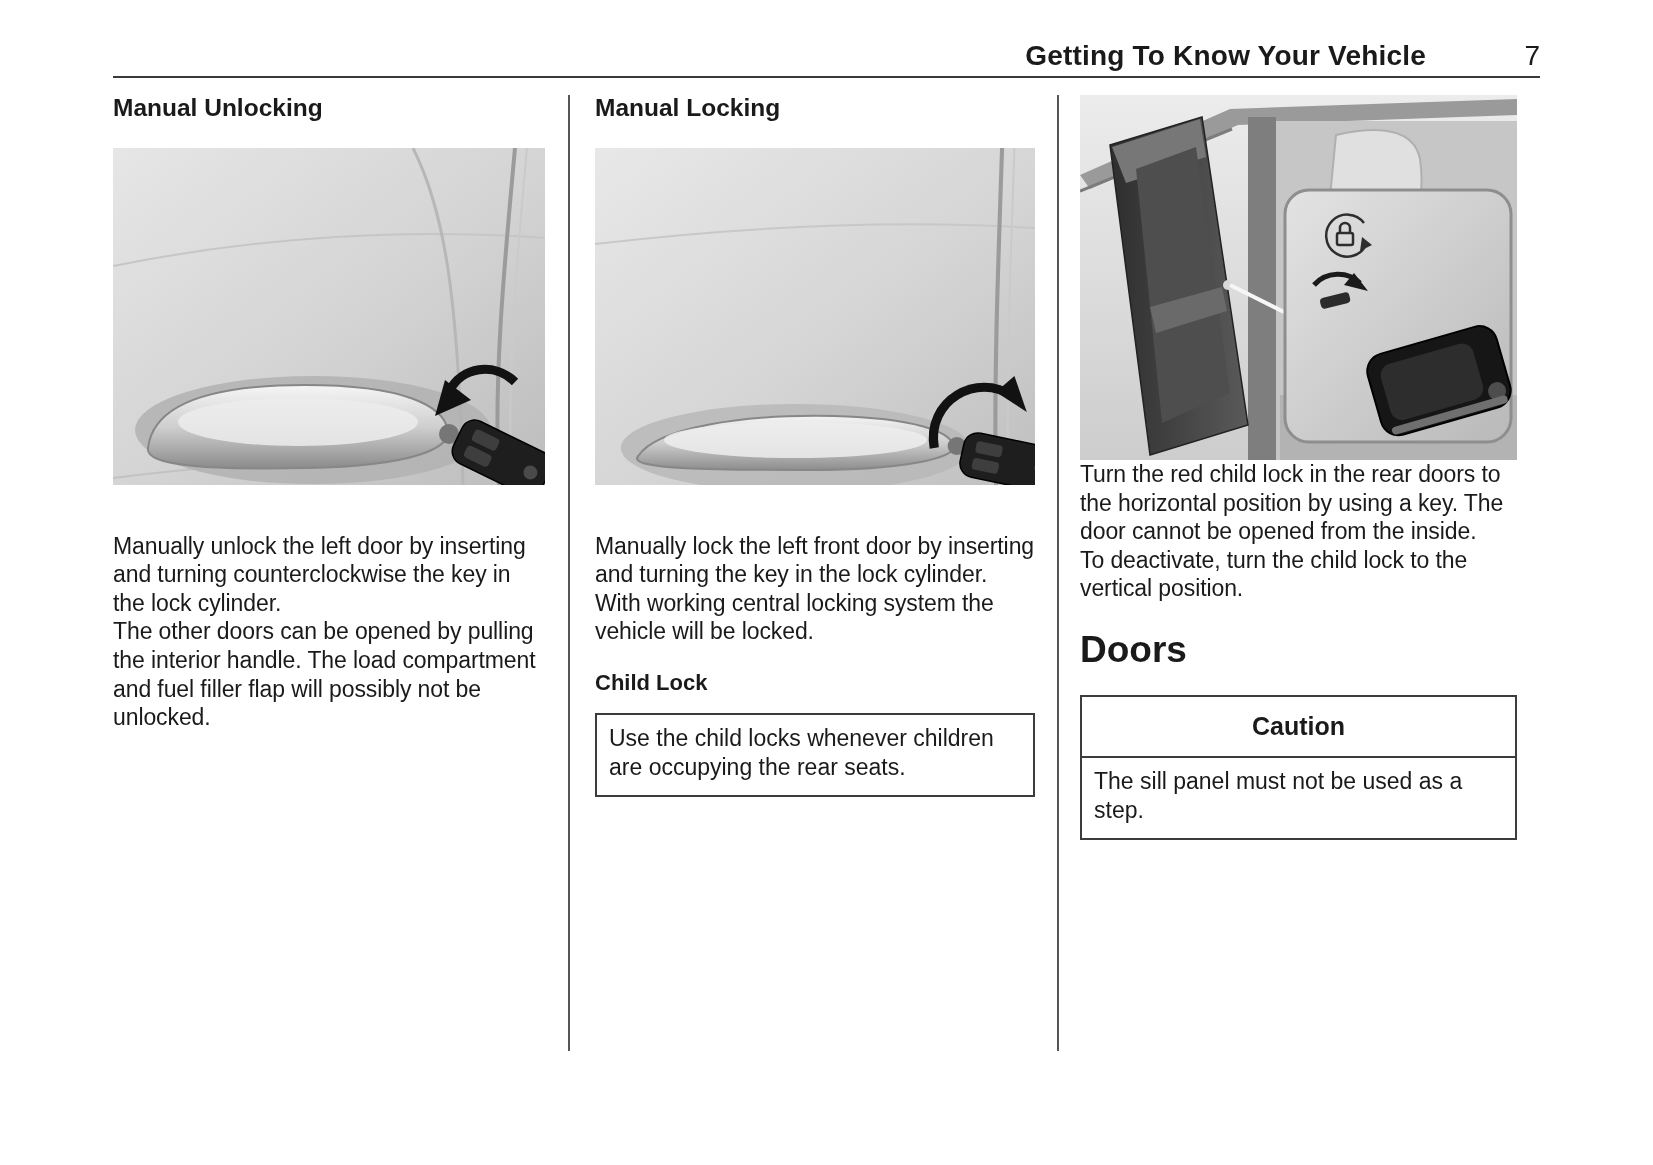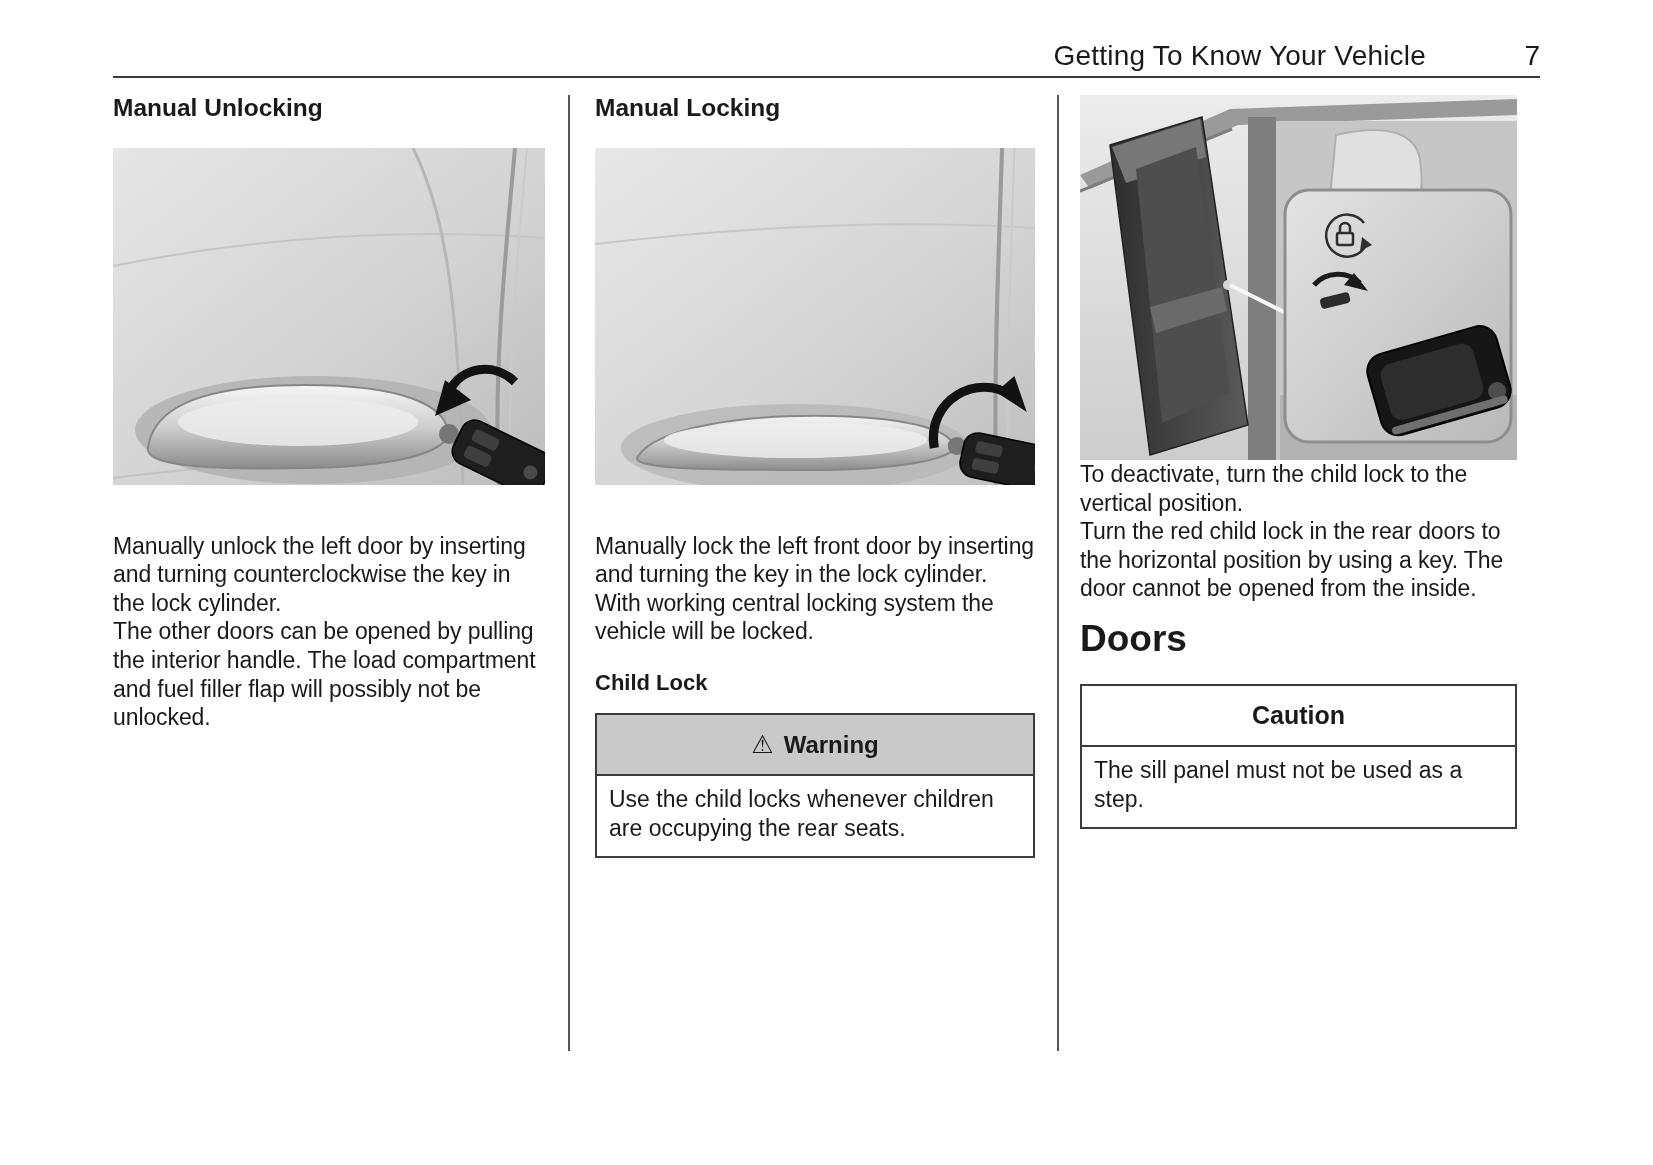--- a/index.html
+++ b/index.html
@@ -5,21 +5,21 @@
   html,body{margin:0;padding:0;}
   body{
     width:1653px;height:1165px;background:#ffffff;position:relative;
     font-family:"Liberation Sans", sans-serif;color:#1a1a1a;
     -webkit-font-smoothing:antialiased;overflow:hidden;
   }
   .header-row{
     position:absolute;top:40px;left:113px;width:1427px;
     display:flex;justify-content:flex-end;align-items:baseline;
   }
-  .chapter-title{font-size:28px;font-weight:normal;letter-spacing:.2px;}
+  .chapter-title{font-size:28px;font-weight:bold;letter-spacing:.2px;}
   .page-number{font-size:28px;margin-left:86px;min-width:28px;text-align:right;}
   .header-rule{position:absolute;top:76px;left:113px;width:1427px;border-top:2px solid #3a3a3a;}
 
   .col{position:absolute;top:95px;}
   .col1{left:113px;width:432px;}
   .col2{left:595px;width:440px;}
   .col3{left:1080px;width:437px;}
   .vdivider{position:absolute;top:95px;height:956px;border-left:2px solid #555;}
   .vdiv1{left:568px;}
   .vdiv2{left:1057px;}
@@ -27,21 +27,21 @@
   h3.sec-head{font-size:24.5px;font-weight:bold;margin:0 0 26px 0;line-height:1.1;}
   figure.illus{margin:0;width:100%;background:#d9d9d9;}
   .illus-std{height:337px;}
   .illus-tall{height:365px;margin-bottom:22px;}
   .col1 figure.illus, .col2 figure.illus{margin-bottom:47px;}
   figure.illus svg{display:block;width:100%;height:100%;}
 
   p.body-text{font-size:23px;line-height:1.24;margin:0;letter-spacing:-0.1px;}
 
   h2.child-lock{font-size:22px;font-weight:bold;margin:25px 0 18px 0;line-height:1.1;}
-  h1.doors{font-size:37px;font-weight:bold;margin:16px 0 25px 0;line-height:1.1;}
+  h1.doors{font-size:37px;font-weight:bold;margin:27px 0 25px 0;line-height:1.1;}
 
   .warn-box{border:2px solid #3c3c3c;margin-top:10px;}
   .warn-head{
     background:#c9c9c9;border-bottom:2px solid #3c3c3c;text-align:center;
     font-size:24px;font-weight:bold;padding:15px 0;
   }
   .warn-head .warn-icon{margin-right:10px;font-weight:normal;font-size:25px;}
   .warn-body,.caution-body{padding:9px 12px 14px 12px;font-size:23px;line-height:1.24;}
 
   .caution-box{border:2px solid #3c3c3c;}
@@ -141,23 +141,20 @@
         <polygon points="420,264 390,244 408,228" fill="#121212"></polygon>
       </g>
     </svg>
   </figure>
 
   <p class="body-text">Manually lock the left front door by inserting and turning the key in the lock cylinder. With working central locking system the vehicle will be locked.</p>
 
   <h2 class="child-lock">Child Lock</h2>
 
   <div class="warn-box">
-    <div class="warn-head">
-      <span class="warn-icon">⚠</span><span>Warning</span>
-    </div>
     <div class="warn-body">Use the child locks whenever children are occupying the rear seats.</div>
   </div>
 </section>
 
 <div class="vdivider vdiv2"></div>
 
 <section class="col col3">
   <figure class="illus illus-tall" aria-label="rear-door-child-lock-with-key-inset">
     <svg viewBox="0 0 437 365" preserveAspectRatio="none">
       <defs>
@@ -214,22 +211,22 @@
         <g transform="rotate(-16 358 286)">
           <rect x="292" y="244" width="134" height="84" rx="18" fill="#161616" stroke="#000" stroke-width="2"></rect>
           <rect x="304" y="256" width="96" height="58" rx="12" fill="#2d2d2d"></rect>
           <circle cx="412" cy="312" r="9" fill="#4d4d4d"></circle>
           <rect x="300" y="318" width="120" height="8" rx="4" fill="#6f6f6f"></rect>
         </g>
       </g>
     </svg>
   </figure>
 
+  <p class="body-text">Turn the red child lock in the rear doors to the horizontal position by using a key. The door cannot be opened from the inside.</p>
   <p class="body-text">To deactivate, turn the child lock to the vertical position.</p>
-  <p class="body-text">Turn the red child lock in the rear doors to the horizontal position by using a key. The door cannot be opened from the inside.</p>
 
   <h1 class="doors">Doors</h1>
 
   <div class="caution-box">
     <div class="caution-head">Caution</div>
     <div class="caution-body">The sill panel must not be used as a step.</div>
   </div>
 </section>
 
 </body></html>

